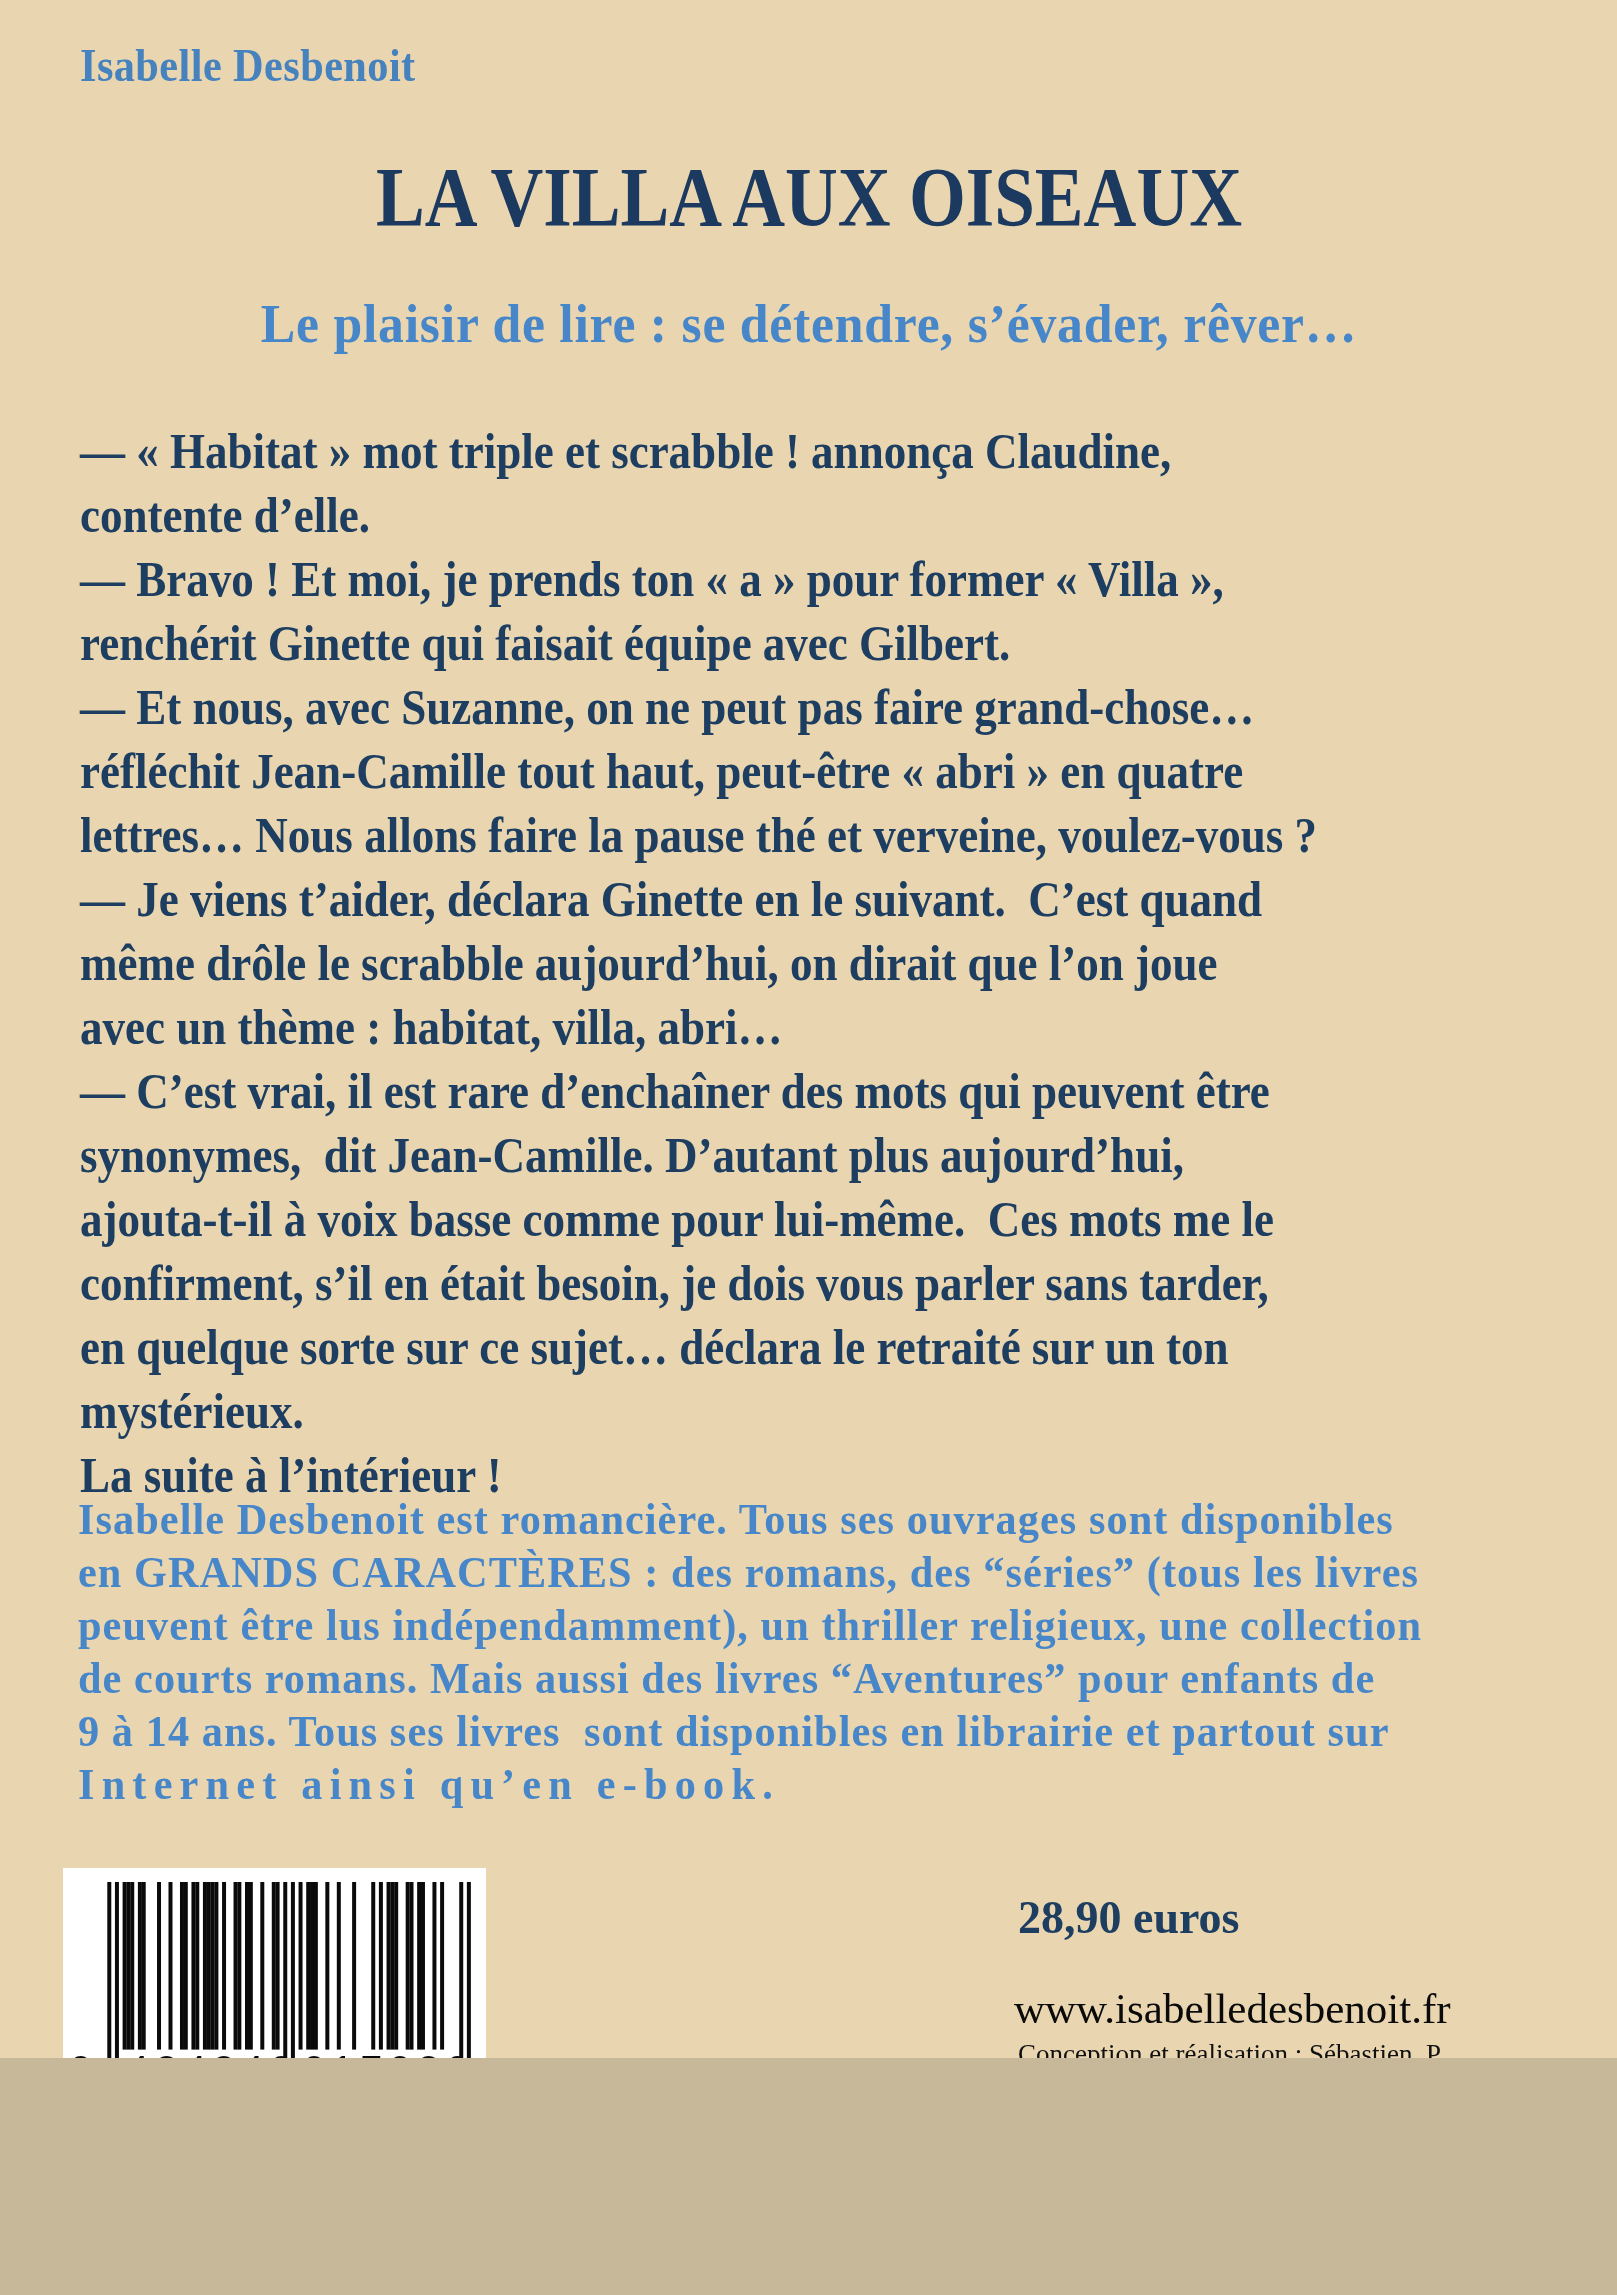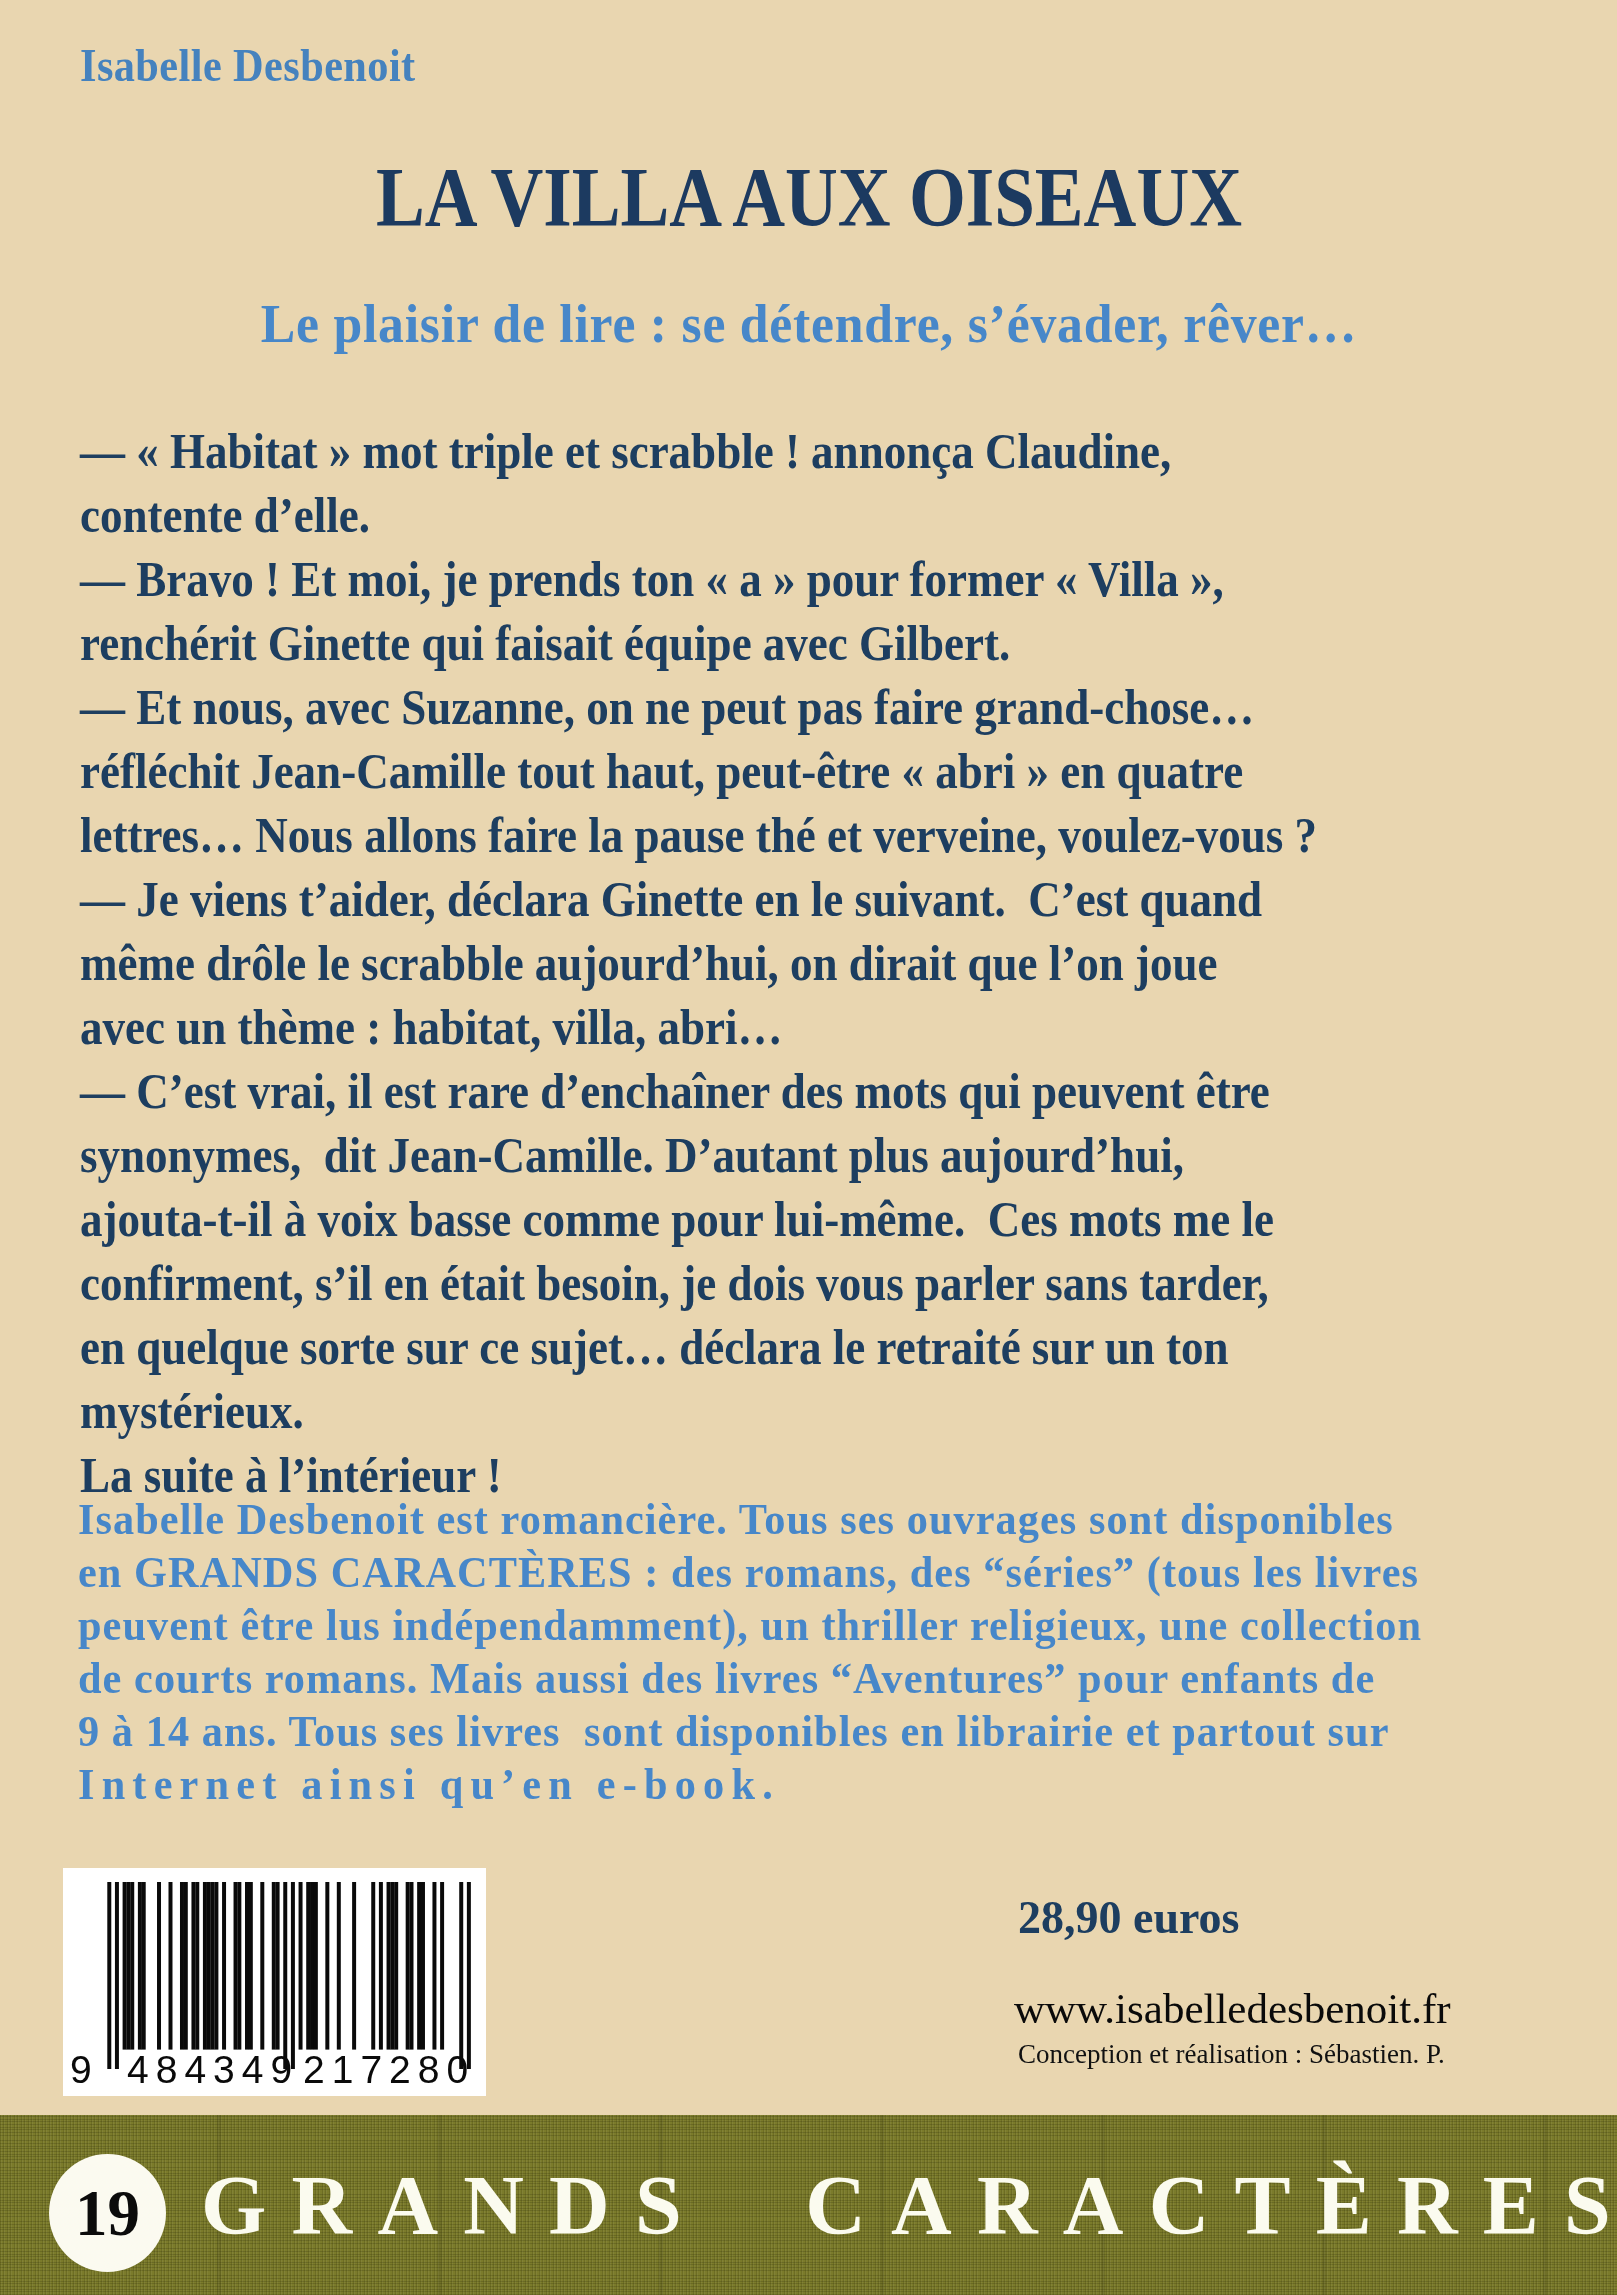--- a/index.html
+++ b/index.html
@@ -1,18 +1,18 @@
 <!DOCTYPE html>
 <html style="font-size:14px"><head>
 <meta charset="utf-8">
 <style>
   html,body{margin:0;padding:0;background:#c8b89a;}
   .page{
     position:relative;
-    width:1618px;height:2295px;
+    width:1618px;height:2058px;
     background:var(--bg,#e9d6b0);
     overflow:hidden;
     font-family:"Liberation Serif", serif;
   }
   .line{white-space:pre;}
 
   .author{
     position:absolute;left:80px;top:39px;
     font-size:46px;font-weight:bold;
     color:var(--author,#4582be);

